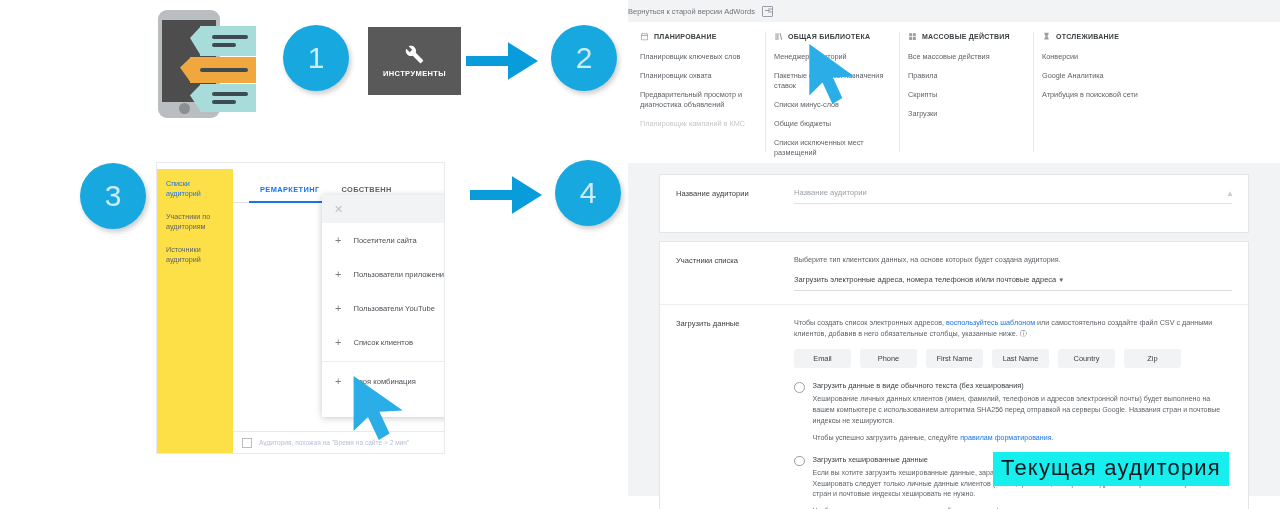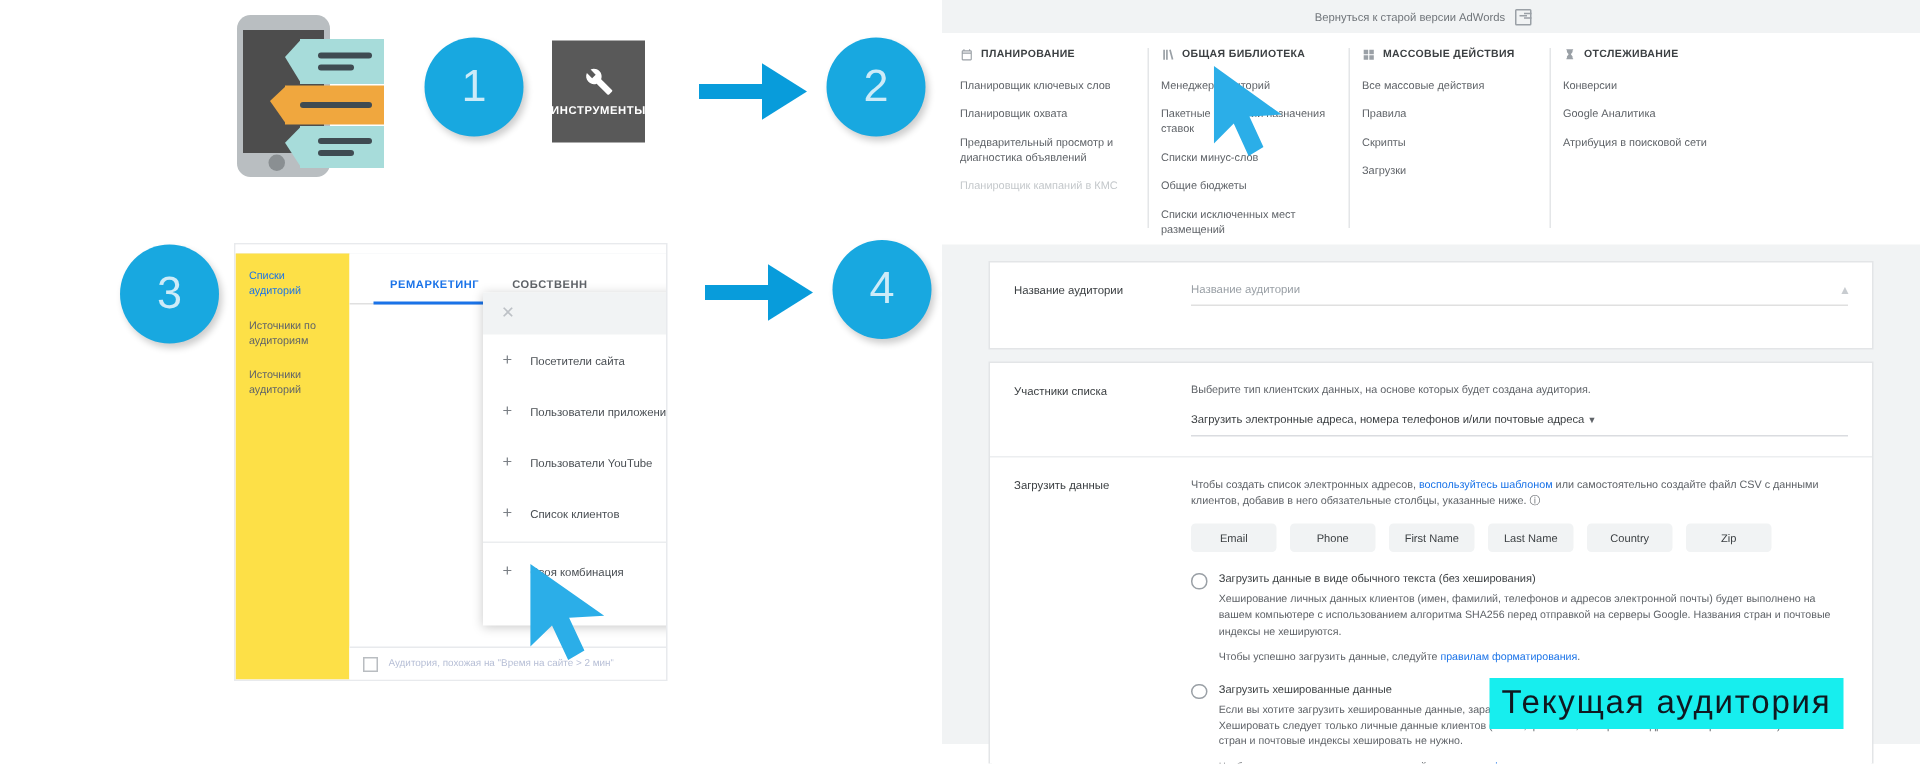--- a/index.html
+++ b/index.html
@@ -52,35 +52,35 @@
   .ph-home{position:absolute;left:21px;top:93px;width:11px;height:11px;
            border-radius:50%;background:#8A8F92;}
   .bub{position:absolute;}
   .bub .body{position:absolute;left:10px;top:0;right:0;bottom:0;}
   .bub .tail{position:absolute;left:0;top:0;width:11px;height:100%;
            clip-path:polygon(100% 0,100% 100%,0 40%);}
   .bub .l1,.bub .l2{position:absolute;height:4px;border-radius:2px;}
 
   
   #tools-button{
-    left:368px;top:27px;width:62px;height:68px;background:#595959;
+    left:368px;top:27px;width:93px;height:68px;background:#595959;
     display:flex;flex-direction:column;align-items:center;justify-content:center;
     gap:5px;
   }
   #tools-button .label{
     color:#ffffff;font-size:7.5px;font-weight:700;letter-spacing:.4px;
   }
 
   
   #tools-menu{
     left:628px;top:0px;width:652px;height:152px;background:#ffffff;
   }
   #menu-topbar{
     position:absolute;left:0;top:0;right:0;height:22px;background:#F1F3F4;
-    display:flex;align-items:center;justify-content:center;gap:7px;
+    display:flex;align-items:center;justify-content:flex-start;gap:7px;
     padding-right:10px;box-sizing:border-box;
   }
   #menu-topbar .t{font-size:7.5px;color:#70757a;}
   .ext-icon{
     width:9px;height:9px;border:1px solid #9aa0a6;border-radius:1px;
     position:relative;
   }
   .ext-icon:after{
     content:"";position:absolute;left:2px;top:3.5px;width:5px;height:1px;
     background:#9aa0a6;box-shadow:3px -1.5px 0 0 #9aa0a6,3px 1.5px 0 0 #9aa0a6;
@@ -327,21 +327,21 @@
 
 <div class="abs step-circle" id="step-3" style="left:80px;top:163px;width:66px;height:66px;">
   <span>3</span>
 </div>
 
 <div class="abs" id="audience-screen">
   <div id="aud-topline"></div>
 
   <div id="aud-sidebar">
     <div class="aud-nav sel">Списки аудиторий</div>
-    <div class="aud-nav">Источники по аудиториям</div>
+    <div class="aud-nav">Участники по аудиториям</div>
     <div class="aud-nav">Источники аудиторий</div>
   </div>
 
   <div id="aud-main">
     <div id="aud-tabs">
       <div class="aud-tab active">РЕМАРКЕТИНГ</div>
       <div class="aud-tab">СОБСТВЕНН</div>
     </div>
 
     <div class="aud-row" style="top:56px;left:150px;">

